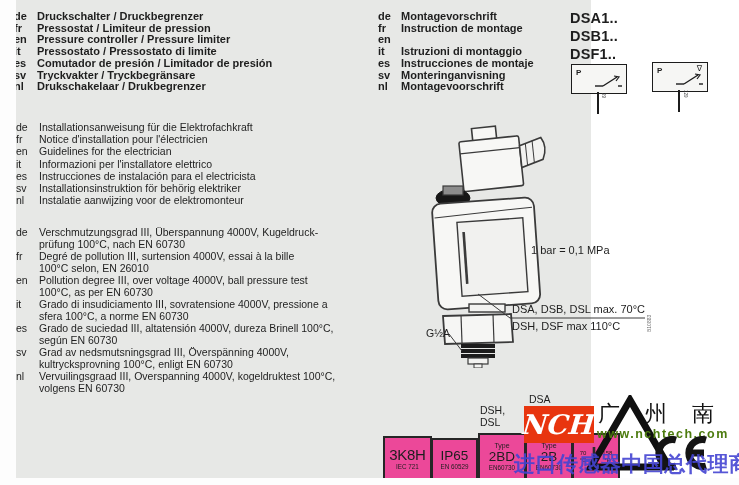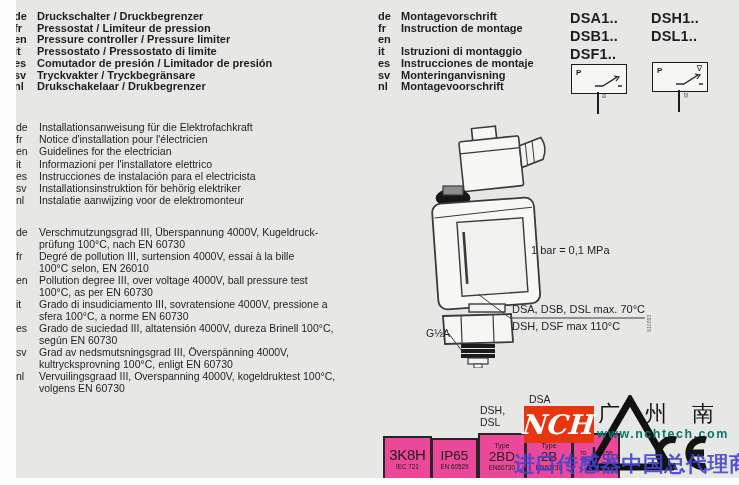--- a/index.html
+++ b/index.html
@@ -1,18 +1,18 @@
 <!DOCTYPE html>
 <html><head>
 <meta charset="utf-8">
 <style>
   html,body{margin:0;padding:0;}
   body{width:739px;height:485px;position:relative;overflow:hidden;
        background:#ffffff;font-family:"Liberation Sans", sans-serif;color:#1e1e1e;}
-  .page{position:absolute;left:0;top:0;width:739px;height:485px;background:#e7e8e6;}
+  .page{position:absolute;left:0;top:0;width:591px;height:485px;background:#e7e8e6;}
   .edge-left{position:absolute;left:0;top:0;width:16px;height:485px;background:#fdfdfd;}
   .edge-bottom{position:absolute;left:0;top:478px;width:739px;height:7px;background:#fdfdfd;}
   .abs{position:absolute;}
   .lang-block{position:absolute;}
   .lrow{display:grid;grid-template-columns:23px 1fr;align-items:start;}
   .bold .lrow{font-weight:bold;}
   .blockA{font-size:11px;line-height:11.7px;}
   .blockB{font-size:11px;line-height:11.7px;}
   .blockC{font-size:10.5px;line-height:12.2px;}
   .blockD{font-size:10.5px;line-height:12px;}
@@ -34,21 +34,21 @@
   .apprmid{font-size:13.5px;line-height:14px;}
   .apprtype{font-size:7px;line-height:8px;}
   .apprstd{font-size:6.3px;line-height:8px;}
   .tempcols{display:flex;gap:4px;align-items:center;}
   .tempcol{font-size:6px;line-height:7px;text-align:center;}
   .nchbox{position:absolute;left:524px;top:406px;width:70px;height:37px;background:#e8350f;
           display:flex;align-items:center;justify-content:center;}
   .nchtxt{color:#ffffff;font-family:"DejaVu Serif", serif;font-style:italic;font-weight:bold;font-size:27px;transform:skewX(-6deg);}
   .cnname{position:absolute;left:598px;top:399px;font-size:22px;letter-spacing:9px;color:#141414;
           font-family:"DejaVu Sans", sans-serif;white-space:nowrap;}
-  .site{position:absolute;left:597px;top:427px;font-size:12.5px;font-weight:bold;color:#0f766e;
+  .site{position:absolute;left:597px;top:427px;font-size:12.5px;font-weight:bold;color:#4d7c0f;
         letter-spacing:1.5px;white-space:nowrap;}
   .bluetxt{position:absolute;left:514px;top:450px;font-size:21px;font-weight:bold;color:#4444d2;
            opacity:0.9;letter-spacing:0.5px;white-space:nowrap;font-family:"DejaVu Sans", sans-serif;}
   svg{display:block;}
 </style>
 </head>
 <body>
 
 <div class="page">
 
@@ -110,24 +110,20 @@
     <div class="lrow">
         <span class="code">nl</span>
         <span>Montagevoorschrift</span>
       </div>
   </div>
 
   <div class="abs models" style="left:570px;top:9px;">
     <div>DSA1..</div>
     <div>DSB1..</div>
     <div>DSF1..</div>
-  </div>
-  <div class="abs models" style="left:651px;top:9px;">
-    <div>DSH1..</div>
-    <div>DSL1..</div>
   </div>
 
   <div class="symbox" style="left:571px;top:64px;">
     <span class="symP">P</span>
     <svg width="30" height="18" style="position:absolute;right:3px;bottom:3px;">
       <line x1="2" y1="14" x2="10" y2="14" stroke="#1c1c1c" stroke-width="1.4"></line>
       <line x1="10" y1="14" x2="24" y2="5" stroke="#1c1c1c" stroke-width="1.4"></line>
       <path d="M21 4 l5 1 -3 4" fill="none" stroke="#1c1c1c" stroke-width="1.2"></path>
       <line x1="25" y1="14" x2="29" y2="14" stroke="#1c1c1c" stroke-width="1.4"></line>
     </svg>

